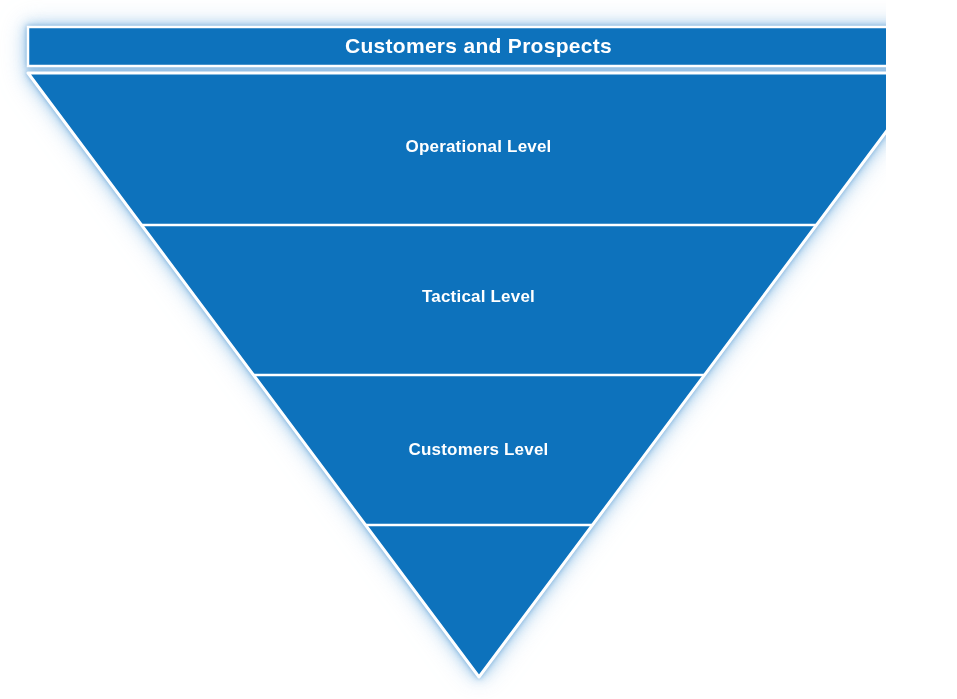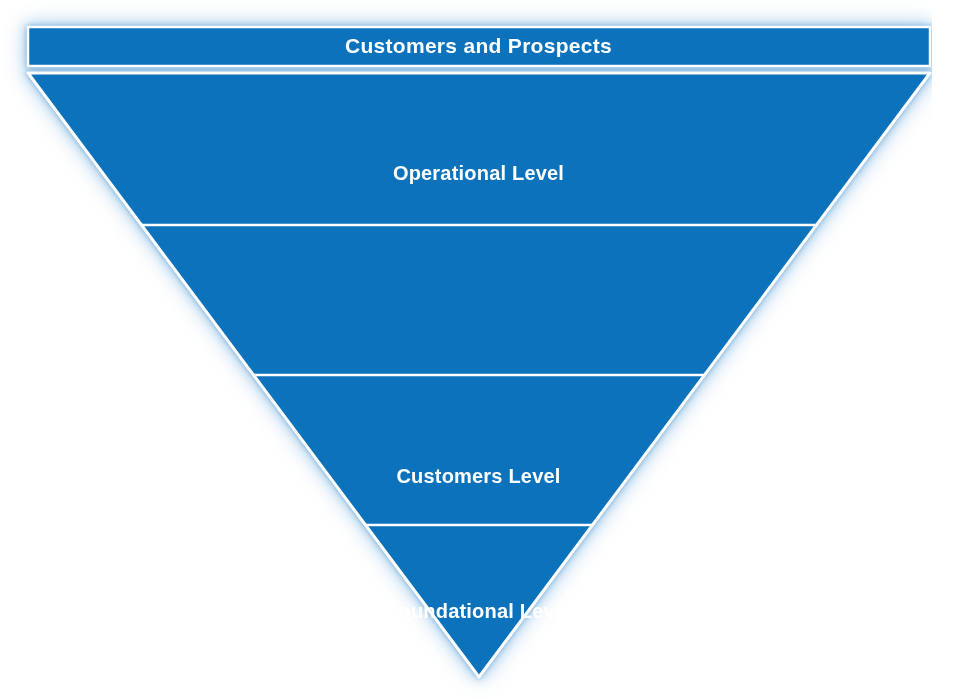--- a/index.html
+++ b/index.html
@@ -7,21 +7,20 @@
     padding: 0;
     background: #ffffff;
   }
   .stage {
     position: relative;
     width: 886px;
     height: 699px;
     background: #ffffff;
     overflow: hidden;
     font-family: "Liberation Sans", sans-serif;
-    padding-left: 46px;
   }
   .stage svg {
     position: absolute;
     top: 0;
     left: 0;
     display: block;
   }
   .glow-group {
     filter: drop-shadow(0 0 2px rgba(125, 175, 218, 0.95))
             drop-shadow(0 0 6px rgba(150, 196, 231, 0.85))
@@ -37,24 +36,23 @@
     -webkit-font-smoothing: antialiased;
     pointer-events: none;
   }
   .title-label {
     top: 34px;
     font-size: 21px;
     line-height: 24px;
     letter-spacing: 0.3px;
   }
   .level-label {
-    font-size: 20px;
+    font-size: 17px;
     line-height: 20px;
     letter-spacing: 0.2px;
-    margin-top: 26px;
   }
   .label-operational { top: 137px; }
   .label-tactical    { top: 287px; }
   .label-strategic   { top: 440px; }
   .label-foundational {
     top: 569px;
     left: 379px;
     width: 200px;
     line-height: 32px;
   }
@@ -73,18 +71,18 @@
       <line x1="142" y1="225" x2="816" y2="225"></line>
       <line x1="254" y1="375" x2="704" y2="375"></line>
       <line x1="366" y1="525" x2="592" y2="525"></line>
     </g>
   </svg>
 
   <div class="label title-label">Customers and Prospects</div>
 
   <div class="label level-label label-operational">Operational Level</div>
 
+  <div class="label level-label label-tactical">Tactical Level</div>
 
   <div class="label level-label label-strategic">Customers Level</div>
 
-  <div class="label level-label label-foundational">Foundational Level</div>
 
 </div>
 
 </body></html>

